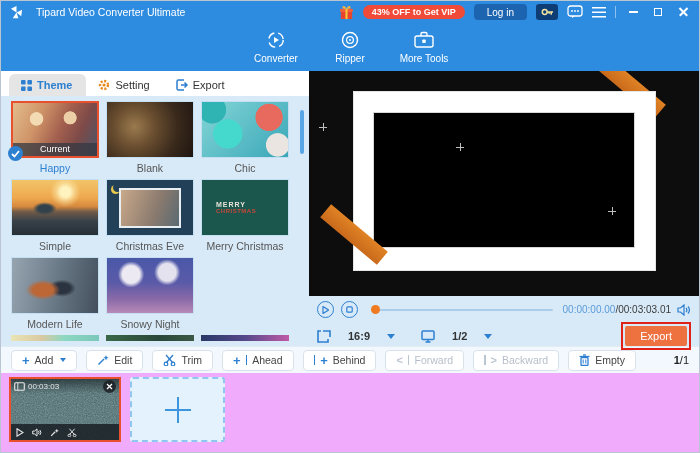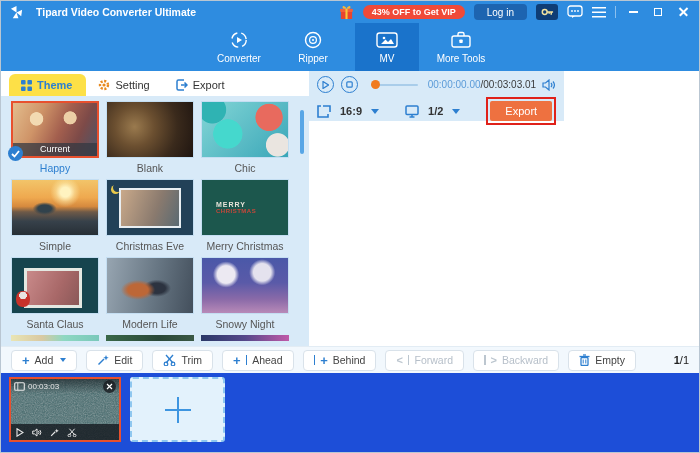--- a/index.html
+++ b/index.html
@@ -3,21 +3,21 @@
 <meta charset="utf-8">
 <style>
   * { margin:0; padding:0; box-sizing:border-box; }
   body { background:#e8e8e8; font-family:"Liberation Sans", sans-serif; }
   .window { width:700px; height:453px; position:relative; background:#fff;
             border:1px solid #b9c6d2; overflow:hidden; font-family:"Liberation Sans", sans-serif; }
 
   
   .titlebar { height:22px; background:#2E8CE0; display:flex; align-items:center; padding:0 8px; gap:8px; }
   .logo { width:15px; height:15px; flex:0 0 auto; }
-  .app-title { color:#fff; font-size:10.5px; margin-left:4px; white-space:nowrap;font-weight:bold; }
+  .app-title { color:#fff; font-size:10.5px; margin-left:4px; white-space:nowrap; }
   .tb-right { margin-left:auto; display:flex; align-items:center; gap:9px; }
   .vip-badge { background:#F04A38; color:#fff; font-size:9px; font-weight:bold;
                padding:2px 9px; border-radius:9px; white-space:nowrap; }
   .login-btn { background:#1D64B0; color:#fff; font-size:10px; padding:2.5px 13px;
                border-radius:4px; border:none; cursor:pointer; }
   .key-btn { background:#0E3D75; width:22px; height:16px; border-radius:3px;
              display:flex; align-items:center; justify-content:center; }
   .tb-sep { width:1px; height:12px; background:rgba(255,255,255,.45); }
   .wc { width:16px; height:16px; display:flex; align-items:center; justify-content:center; cursor:pointer; }
   .wc-min i { display:block; width:9px; height:1.5px; background:#fff; }
@@ -33,21 +33,21 @@
   .nav-tab.active { background:#1A73CB; }
   .nav-tab .nlabel { color:#fff; font-size:10px; white-space:nowrap; }
   .nav-ic { width:22px; height:20px; display:flex; align-items:center; justify-content:center; }
 
   
   .main { display:flex; height:275px; }
   .left-panel { width:308px; background:#D8EAF8; position:relative; }
   .panel-tabs { height:25px; background:#fff; display:flex; align-items:flex-end; padding-left:8px; }
   .ptab { display:flex; align-items:center; gap:5px; font-size:11px; color:#333;
           padding:5px 14px 5px 12px; cursor:pointer; border-radius:6px 6px 0 0; }
-  .ptab.active { background:#fde047; color:#2D7FD0; font-weight:bold; }
+  .ptab.active { background:#e5e5e5; color:#2D7FD0; font-weight:bold; }
 
   .theme-grid { padding:5px 6px 0 10px; position:relative; }
   .theme-row { display:flex; gap:7px; margin-bottom:4px; }
   .theme-cell { width:88px; cursor:pointer; position:relative; }
   .thumb { width:88px; height:57px; border:1px solid #c4def2; position:relative; overflow:hidden; }
   .thumb.sel { border:2px solid #E8502E; }
   .tlabel { font-size:10.5px; color:#555; text-align:center; margin-top:4px; height:13px;
             white-space:nowrap; overflow:hidden; }
   .tlabel.sel { color:#2D7FD0; }
   .cur-badge { position:absolute; left:0; right:0; bottom:0; height:13px; background:rgba(52,56,66,.75);
@@ -92,21 +92,21 @@
       linear-gradient(100deg,#97a5b1 0%,#677683 55%,#434f5c 100%); }
   .t-snowy { background:
       radial-gradient(circle at 28% 30%, #ece9f2 0 12%, transparent 18%),
       radial-gradient(circle at 70% 26%, #e4e2ee 0 12%, transparent 18%),
       linear-gradient(#4a58a8 0%,#5a5aa8 45%,#8a6aa8 75%,#b88ab8 100%); }
   .s1 { background:linear-gradient(90deg,#e9e5b4 0%,#d9c9a2 35%,#8ed8c2 60%,#7ac8ba 100%); }
   .s2 { background:linear-gradient(90deg,#3a6848,#2a4838 60%,#3a5844); }
   .s3 { background:linear-gradient(90deg,#2a3868,#55488a 50%,#c05aa8 100%); }
 
   
-  .right-col { flex:1; display:flex; flex-direction:row; }
+  .right-col { flex:1; display:flex; flex-direction:column; }
   .preview { height:225px; background:#0D0D0D; position:relative; overflow:hidden; }
   .polaroid { position:absolute; left:44px; top:20px; width:303px; height:180px; background:#fff;
               box-shadow:0 0 0 1px #e5e5e5 inset; }
   .polaroid .inner { position:absolute; left:21px; top:22px; width:260px; height:134px; background:#000;
                      box-shadow:0 0 0 1px #d8d8d8; }
   .tape { position:absolute; width:74px; height:17px; background:linear-gradient(180deg,#E08224,#C96A1C); }
   .tape.tr { left:286px; top:8px; transform:rotate(40deg); }
   .tape.bl { left:8px; top:155px; transform:rotate(40deg); }
   .spark { position:absolute; width:8px; height:8px; }
   .spark::before { content:""; position:absolute; left:0; top:3.5px; width:8px; height:1px; background:#bfbfbf; }
@@ -115,21 +115,21 @@
   
   .ctrlbar { height:50px; background:#D8EAF8; padding:5px 8px 4px 8px; display:flex; flex-direction:column; }
   .ctrl-row1 { display:flex; align-items:center; height:20px; }
   .cbtn { width:17px; height:17px; border-radius:50%; border:1.4px solid #2D7FD0; background:transparent;
           display:flex; align-items:center; justify-content:center; margin-right:7px; cursor:pointer; padding:0; }
   .slider { flex:1; height:2px; background:#A9CDEA; position:relative; margin:0 10px 0 6px; border-radius:1px; cursor:pointer; }
   .slider .dot { position:absolute; left:0; top:-3.5px; width:9px; height:9px; border-radius:50%; background:#F07A1F; }
   .time { font-size:10px; white-space:nowrap; margin-right:6px; }
   .time .cur { color:#5B9BD8; } .time .sep, .time .tot { color:#3a3a3a; }
   .ctrl-row2 { display:flex; align-items:center; margin-top:6px; height:24px; }
-  .ratio-group, .page-group { display:flex; align-items:center; gap:9px; cursor:pointer; margin-right:26px; }
+  .ratio-group, .page-group { display:flex; align-items:center; gap:17px; cursor:pointer; margin-right:26px; }
   .ctrl-txt { font-size:11px; color:#333; font-weight:bold; }
   .caret { width:0; height:0; border-left:4px solid transparent; border-right:4px solid transparent;
            border-top:5px solid #2D7FD0; }
   .export-wrap { margin-left:auto; border:2.5px solid #E0211A; padding:2px; }
   .export-btn { background:#EE7140; color:#fff; border:none; font-size:11px; padding:4px 15px;
                 border-radius:2px; cursor:pointer; font-family:"Liberation Sans", sans-serif; }
 
   
   .toolbar { height:27px; background:#F2F8FD; display:flex; align-items:center; padding:0 10px; gap:9px;
              border-top:1px solid #e2ecf4; }
@@ -140,21 +140,21 @@
   .tool-btn .bar { width:1.6px; height:10px; background:#2D7FD0; display:inline-block; }
   .tool-btn .chev { color:#BCC6CF; font-size:11px; font-weight:bold; line-height:1; }
   .tool-btn.disabled { color:#B6BFC9; cursor:default; }
   .tool-btn.disabled .bar { background:#BCC6CF; }
   .caret-sm { width:0; height:0; border-left:3.5px solid transparent; border-right:3.5px solid transparent;
               border-top:4.5px solid #2D7FD0; margin-left:2px; }
   .page-ind { margin-left:auto; font-size:11px; color:#222; }
   .page-ind b { font-weight:bold; }
 
   
-  .timeline { height:81px; background:#1d4ed8; padding:4px 8px; display:flex; align-items:flex-start; }
+  .timeline { height:81px; background:#f0abfc; padding:4px 8px; display:flex; align-items:flex-start; }
   .clip { width:112px; height:65px; border:2px solid #E8502E; position:relative; overflow:hidden; background:#3e6468; }
   .clip svg.noise { position:absolute; inset:0; }
   .clip-top { position:absolute; left:0; right:0; top:0; height:15px; display:flex; align-items:center;
               gap:3px; padding:0 3px; background:linear-gradient(rgba(10,15,20,.55),rgba(10,15,20,0)); z-index:2; }
   .clip-dur { color:#e8e8e8; font-size:8px; white-space:nowrap; }
   .clip-close { margin-left:auto; width:13px; height:13px; border-radius:50%; background:rgba(25,28,32,.8);
                 display:flex; align-items:center; justify-content:center; cursor:pointer; }
   .clip-bottom { position:absolute; left:0; right:0; bottom:0; height:16px; background:rgba(18,22,28,.78);
                  display:flex; align-items:center; gap:8px; padding:0 5px; z-index:2; }
   .add-box { width:95px; height:65px; margin-left:9px; background:#E3F2FC; border:2px dashed #8EC7EF;
@@ -230,30 +230,20 @@
     <div class="nav-tab">
       <span class="nav-ic">
         <svg width="20" height="20" viewBox="0 0 20 20">
             <circle cx="10" cy="10" r="7.5" fill="none" stroke="#fff" stroke-width="1.4"></circle>
             <circle cx="10" cy="10" r="3.4" fill="none" stroke="#fff" stroke-width="1.2"></circle>
             <circle cx="10" cy="10" r="1" fill="#fff"></circle>
           </svg>
       </span>
       <span class="nlabel">Ripper</span>
     </div>
-    <div class="nav-tab active">
-      <span class="nav-ic">
-        <svg width="22" height="18" viewBox="0 0 22 18">
-            <rect x="1" y="2" width="20" height="14" rx="2.5" fill="none" stroke="#fff" stroke-width="1.4"></rect>
-            <circle cx="8" cy="7" r="1.3" fill="#fff"></circle>
-            <path d="M5 13 L9.5 8.5 L12 11 L15 8 L18 13 Z" fill="#fff"></path>
-          </svg>
-      </span>
-      <span class="nlabel">MV</span>
-    </div>
     <div class="nav-tab">
       <span class="nav-ic">
         <svg width="20" height="18" viewBox="0 0 20 18">
             <rect x="1" y="5" width="18" height="11" rx="2" fill="none" stroke="#fff" stroke-width="1.4"></rect>
             <path d="M7 5 V3 a1.5 1.5 0 0 1 1.5 -1.5 h3 a1.5 1.5 0 0 1 1.5 1.5 V5" fill="none" stroke="#fff" stroke-width="1.4"></path>
             <rect x="8.3" y="8.5" width="3.4" height="3.4" rx=".7" fill="#fff"></rect>
           </svg>
       </span>
       <span class="nlabel">More Tools</span>
     </div>
@@ -321,24 +311,20 @@
           </div>
           <div class="theme-cell">
             <div class="thumb t-merry">
               <span class="mline1">MERRY</span>
               <span class="mline2">CHRISTMAS</span>
             </div>
             <div class="tlabel">Merry Christmas</div>
           </div>
         </div>
         <div class="theme-row">
-          <div class="theme-cell">
-            <div class="thumb t-santa"></div>
-            <div class="tlabel">Santa Claus</div>
-          </div>
           <div class="theme-cell">
             <div class="thumb t-modern"></div>
             <div class="tlabel">Modern Life</div>
           </div>
           <div class="theme-cell">
             <div class="thumb t-snowy"></div>
             <div class="tlabel">Snowy Night</div>
           </div>
         </div>
         <div class="theme-row">

